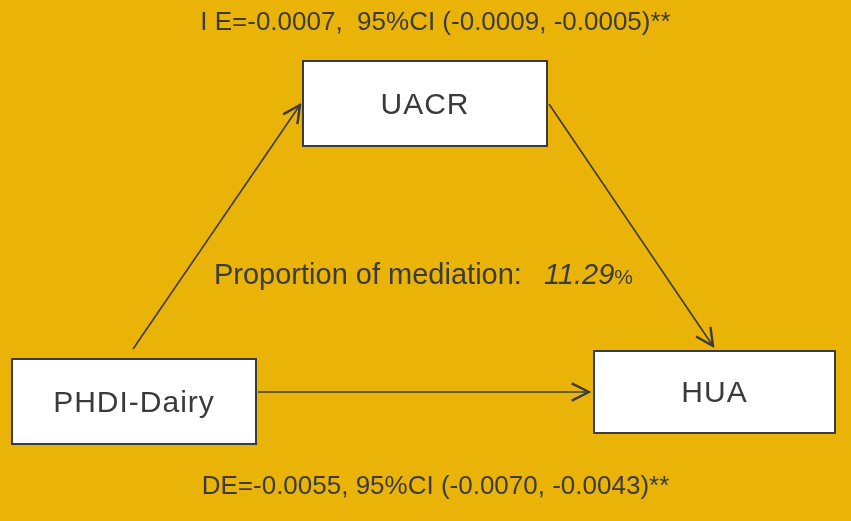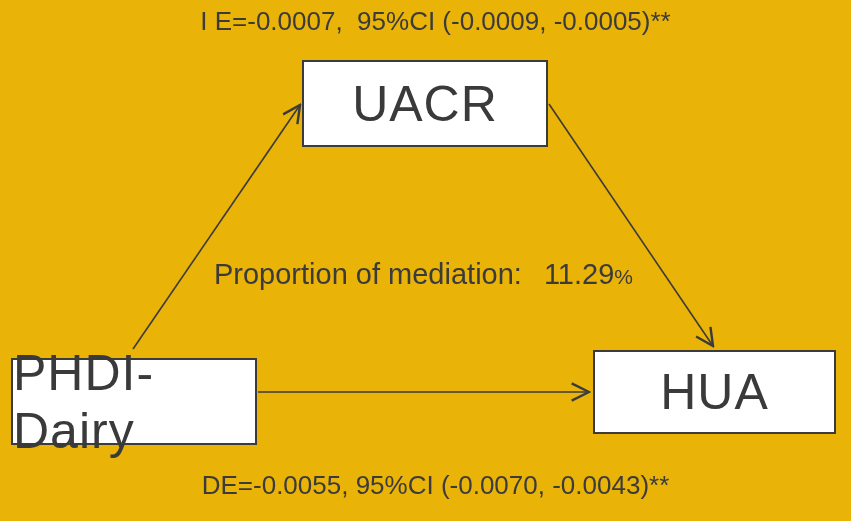--- a/index.html
+++ b/index.html
@@ -28,21 +28,21 @@
     stroke-width: 1.6;
   }
   .node {
     position: absolute;
     box-sizing: border-box;
     border: 2px solid #3b3b3b;
     background: #ffffff;
     display: flex;
     align-items: center;
     justify-content: center;
-    font-size: 50px;
+    font-size: 30px;
     letter-spacing: 1px;
     color: #3a3a3a;
   }
   .node-uacr  { left: 302px; top: 60px;  width: 246px; height: 87px; }
   .node-phdi  { left: 11px;  top: 358px; width: 246px; height: 87px; }
   .node-hua   { left: 593px; top: 350px; width: 243px; height: 84px; }
   .annotation {
     position: absolute;
     width: 100%;
     text-align: center;
@@ -50,21 +50,21 @@
     font-size: 26px;
     color: #3b3b3b;
   }
   .annotation-top    { top: 6px;   left: 10px; }
   .annotation-bottom { top: 470px; left: 10px; }
   .annotation-mid {
     top: 258px;
     left: -2px;
     font-size: 29px;
   }
-  .annotation-mid .prop-value { margin-left: 22px; }
+  .annotation-mid .prop-value { margin-left: 22px; font-style: italic; }
   .annotation-mid .pct-sign   { font-size: 21px; }
 </style>
 </head>
 <body>
 
 <div class="canvas">
 
   <svg class="arrows-layer" viewBox="0 0 851 521" xmlns="http://www.w3.org/2000/svg" aria-hidden="true">
     <defs>
       <marker id="arrowhead" viewBox="0 0 12 12" refX="11" refY="6" markerWidth="13" markerHeight="13" orient="auto-start-reverse">

